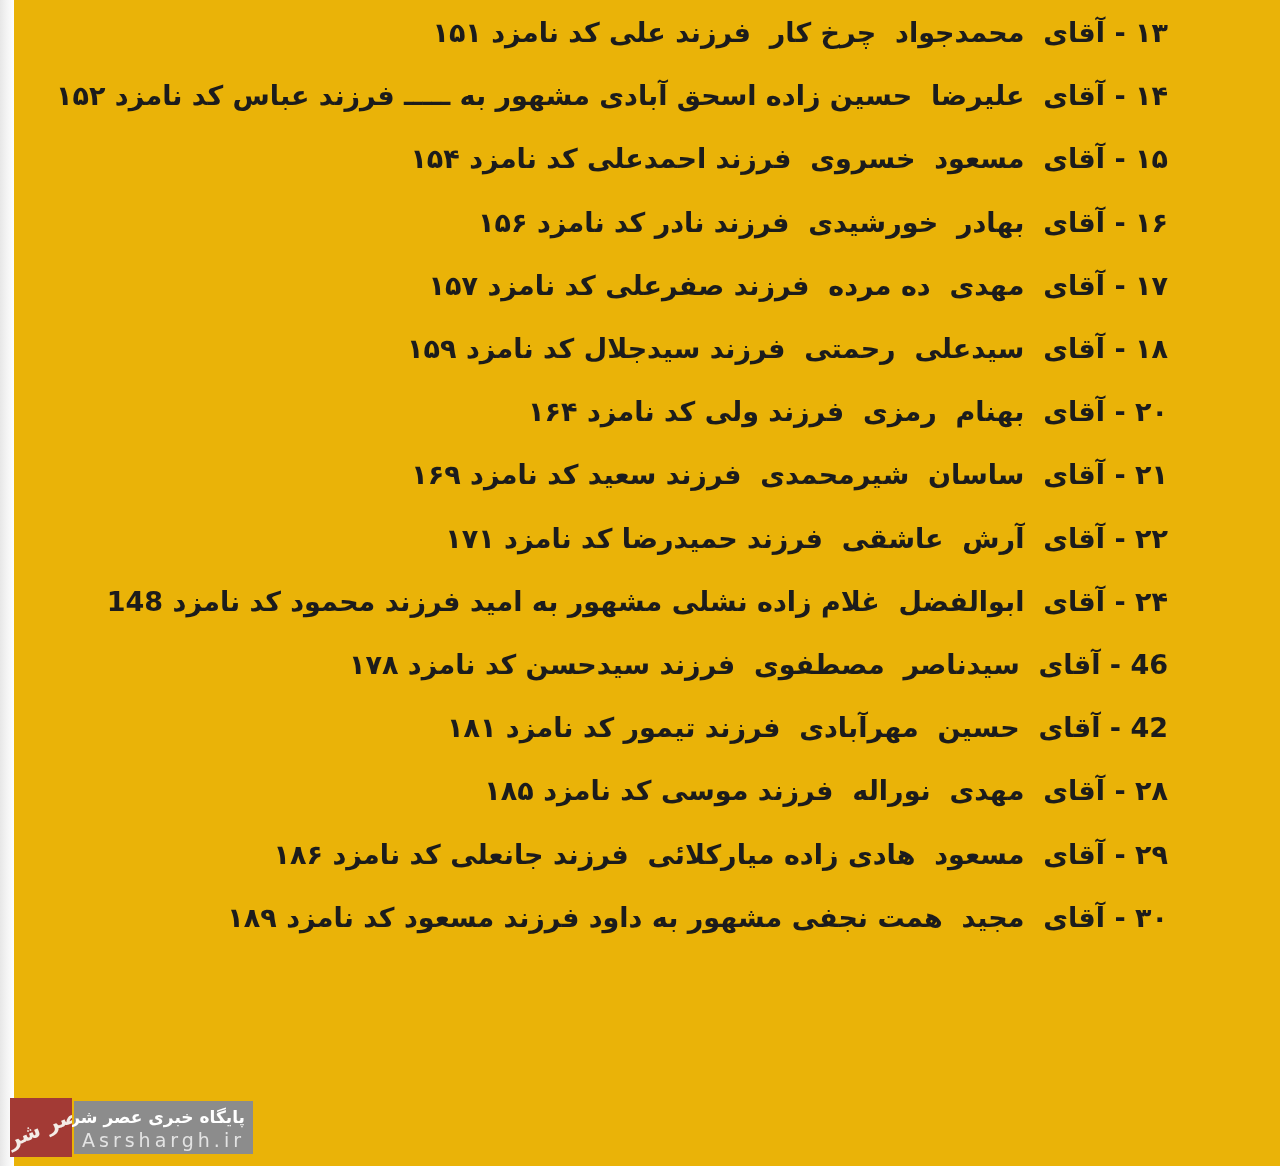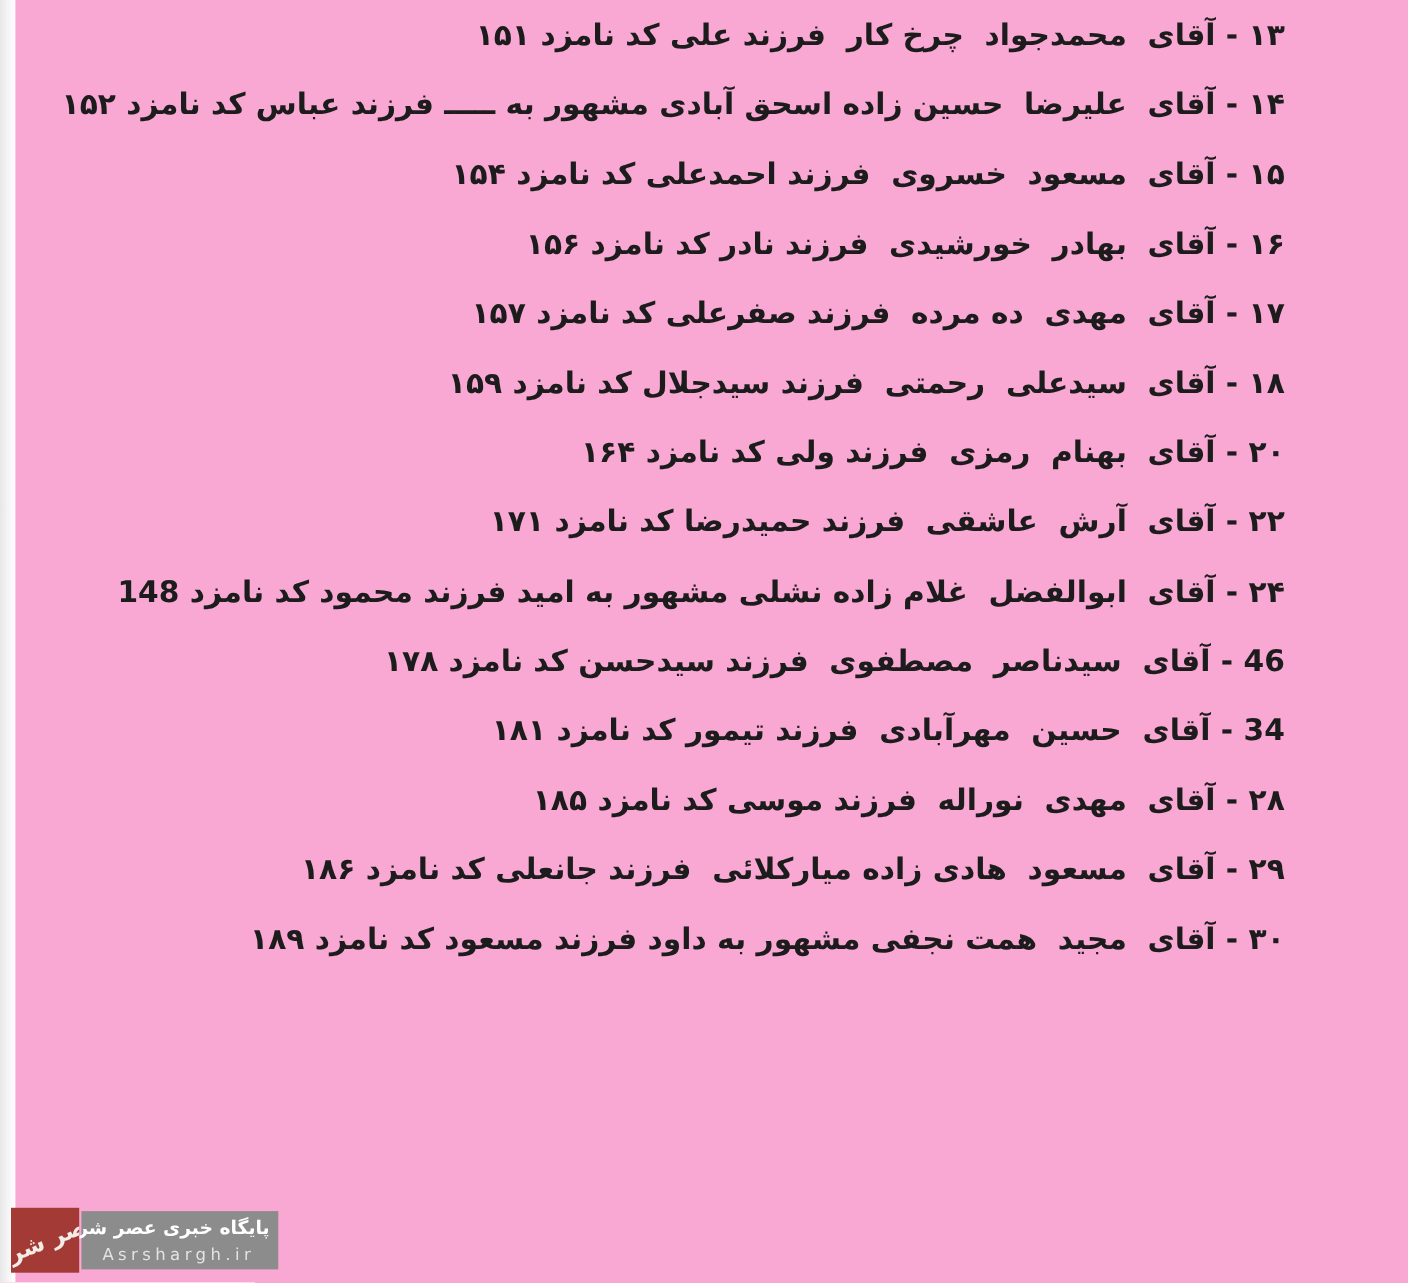--- a/index.html
+++ b/index.html
@@ -4,21 +4,21 @@
 <style>
   html, body {
     margin: 0;
     padding: 0;
     background: #ffffff;
   }
   .page {
     position: relative;
     width: 1280px;
     height: 1166px;
-    background: #f9a8d4;
+    background: #eab308;
     overflow: hidden;
     font-family: "DejaVu Sans", sans-serif;
   }
   .edge-shadow {
     position: absolute;
     left: 0; top: 0; bottom: 0;
     width: 14px;
     background: linear-gradient(to right, #e7e7e7 0%, #f3f3f3 45%, #ffffff 100%);
   }
   .candidate-list {
@@ -80,46 +80,47 @@
     direction: rtl;
     text-align: right;
     color: #ffffff;
     font-size: 17px;
     font-weight: 700;
     line-height: 24px;
     white-space: nowrap;
   }
   .wm-banner-en {
     color: #e3e3e3;
-    font-size: 15px;
+    font-size: 19px;
     letter-spacing: 4px;
     line-height: 22px;
-    text-align: center;
+    text-align: right;
     white-space: nowrap;
   }
 </style>
 </head>
 <body>
 
 <div class="page">
 
   <div class="edge-shadow"></div>
 
   <div class="candidate-list">
     <div class="candidate-row">۱۳ - آقای  محمدجواد  چرخ کار  فرزند علی کد نامزد ۱۵۱</div>
     <div class="candidate-row">۱۴ - آقای  علیرضا  حسین زاده اسحق آبادی مشهور به ـــــ فرزند عباس کد نامزد ۱۵۲</div>
     <div class="candidate-row">۱۵ - آقای  مسعود  خسروی  فرزند احمدعلی کد نامزد ۱۵۴</div>
     <div class="candidate-row">۱۶ - آقای  بهادر  خورشیدی  فرزند نادر کد نامزد ۱۵۶</div>
     <div class="candidate-row">۱۷ - آقای  مهدی  ده مرده  فرزند صفرعلی کد نامزد ۱۵۷</div>
     <div class="candidate-row">۱۸ - آقای  سیدعلی  رحمتی  فرزند سیدجلال کد نامزد ۱۵۹</div>
     <div class="candidate-row">۲۰ - آقای  بهنام  رمزی  فرزند ولی کد نامزد ۱۶۴</div>
+    <div class="candidate-row">۲۱ - آقای  ساسان  شیرمحمدی  فرزند سعید کد نامزد ۱۶۹</div>
     <div class="candidate-row">۲۲ - آقای  آرش  عاشقی  فرزند حمیدرضا کد نامزد ۱۷۱</div>
     <div class="candidate-row">۲۴ - آقای  ابوالفضل  غلام زاده نشلی مشهور به امید فرزند محمود کد نامزد 148</div>
     <div class="candidate-row">46 - آقای  سیدناصر  مصطفوی  فرزند سیدحسن کد نامزد ۱۷۸</div>
-    <div class="candidate-row">34 - آقای  حسین  مهرآبادی  فرزند تیمور کد نامزد ۱۸۱</div>
+    <div class="candidate-row">42 - آقای  حسین  مهرآبادی  فرزند تیمور کد نامزد ۱۸۱</div>
     <div class="candidate-row">۲۸ - آقای  مهدی  نوراله  فرزند موسی کد نامزد ۱۸۵</div>
     <div class="candidate-row">۲۹ - آقای  مسعود  هادی زاده میارکلائی  فرزند جانعلی کد نامزد ۱۸۶</div>
     <div class="candidate-row">۳۰ - آقای  مجید  همت نجفی مشهور به داود فرزند مسعود کد نامزد ۱۸۹</div>
   </div>
 
   <div class="watermark">
     <div class="wm-logo">
       <span class="wm-logo-text">عصر شرق</span>
     </div>
     <div class="wm-banner">

